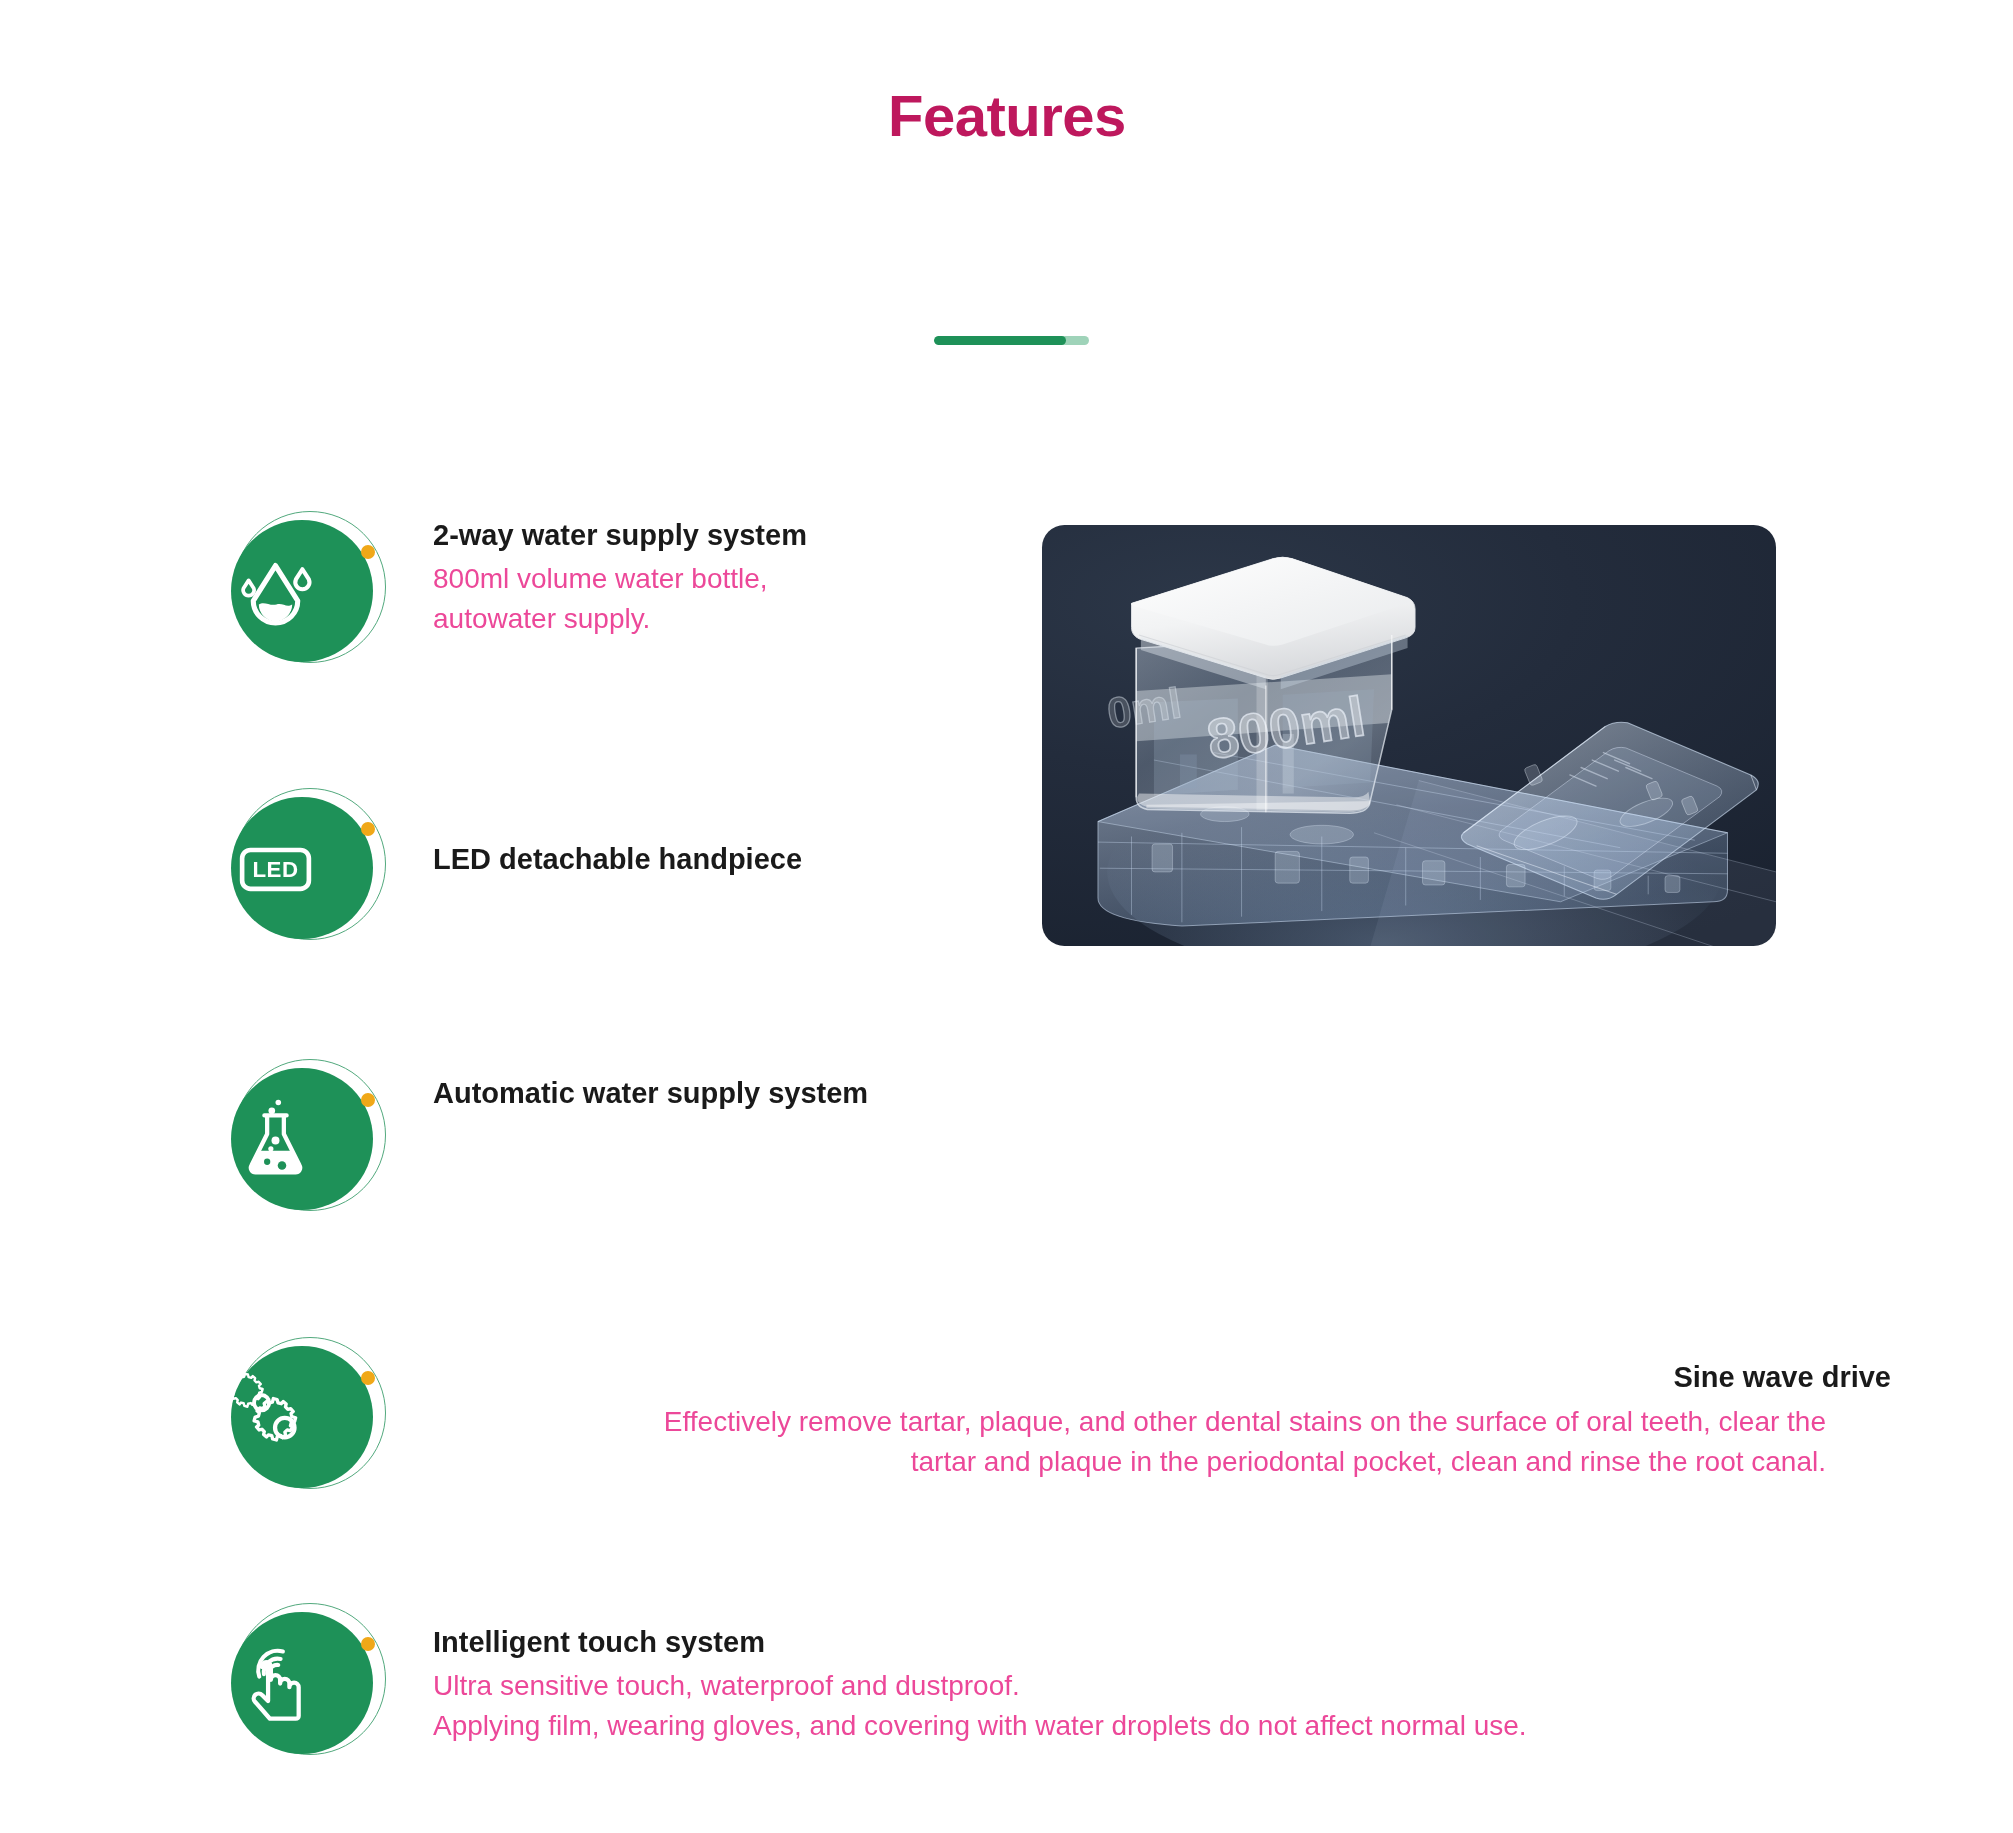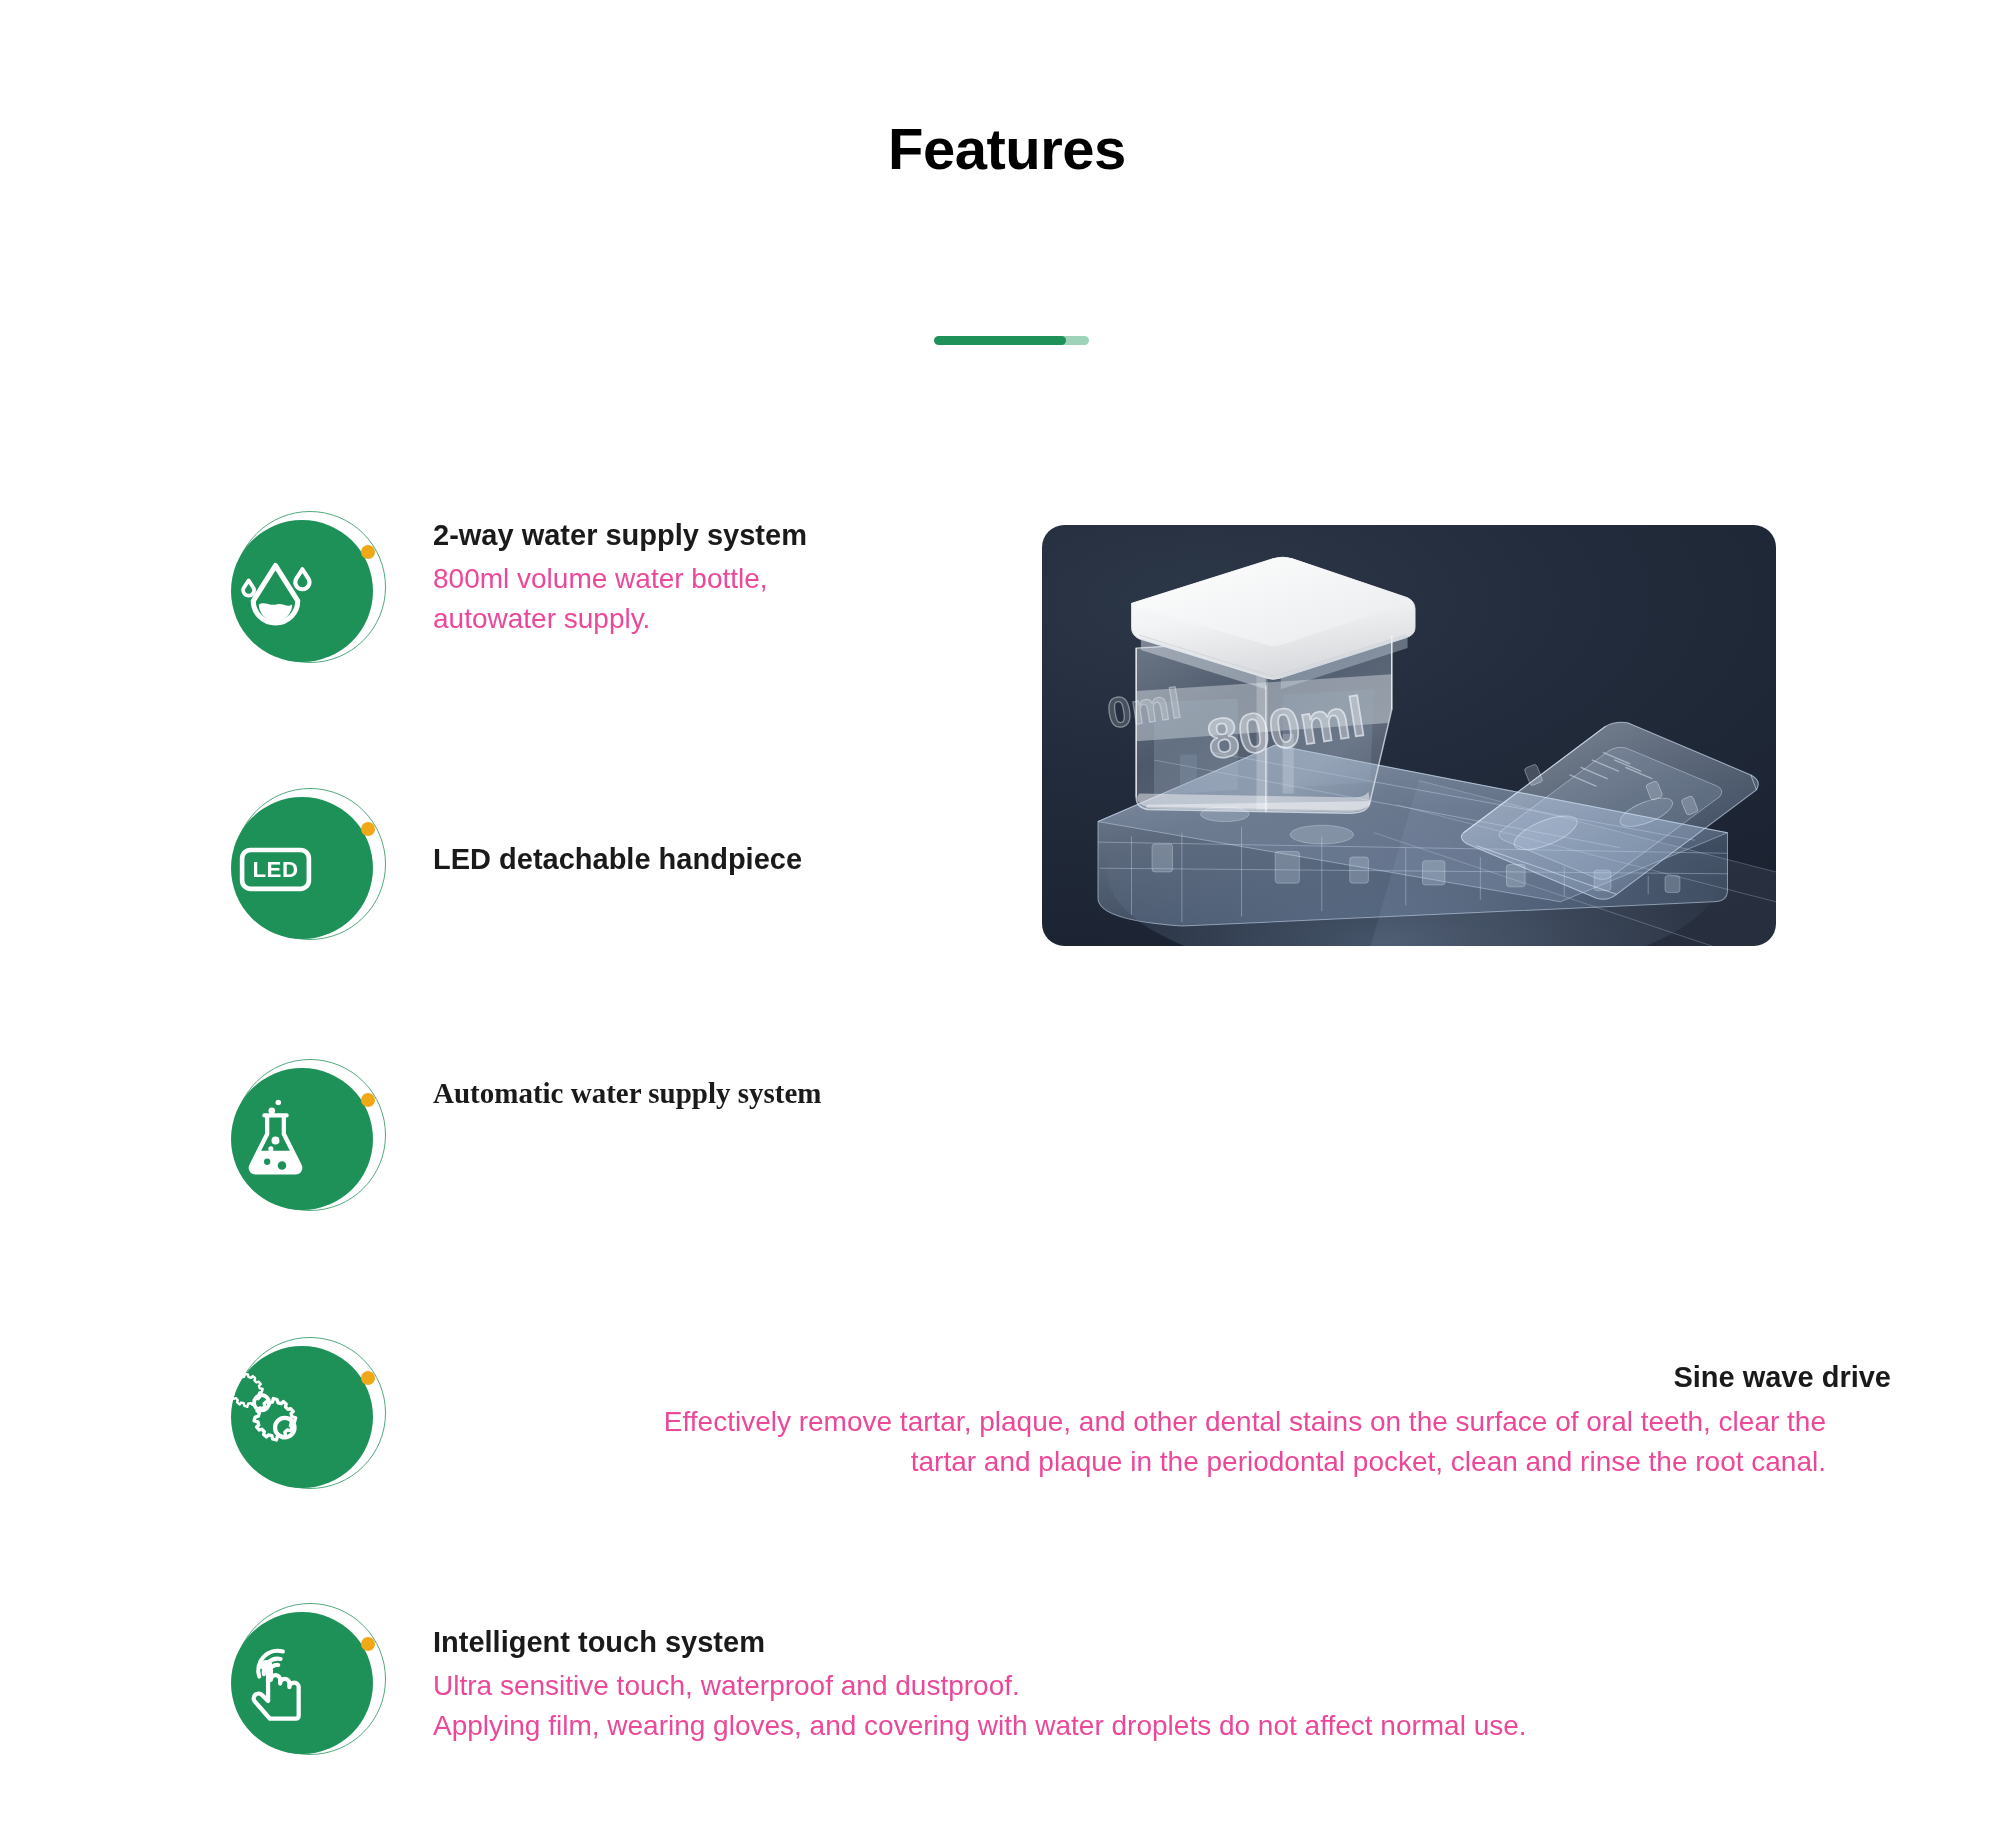--- a/index.html
+++ b/index.html
@@ -18,24 +18,24 @@
   
   .page-header {
     position: absolute;
     left: 0;
     top: 0;
     width: 2014px;
     text-align: center;
   }
   .page-title {
     margin: 0;
-    padding-top: 120px;
+    padding-top: 87px;
     font-size: 58px;
     font-weight: 700;
-    color: #000000;
+    color: #be185d;
     letter-spacing: -0.5px;
     line-height: 1;
   }
   .title-divider {
     position: absolute;
     left: 934px;
     top: 336px;
     width: 155px;
     height: 9.3px;
     border-radius: 4.7px;
@@ -137,21 +137,21 @@
     padding-top: 5.6px;
     font-size: 28px;
     font-weight: 400;
     color: #ec4899;
     line-height: 1.42;
     max-width: 1389px;
   }
   .feature-item[data-index="0"] .feature-text { top: 5.6px; left: 202px; }
   .feature-item[data-index="0"] .feature-desc { max-width: 522px; }
   .feature-item[data-index="1"] .feature-text { top: 53px; left: 202px; }
-  .feature-item[data-index="2"] .feature-text { top: 16px; left: 202px; font-family: Liberation Serif, serif; }
+  .feature-item[data-index="2"] .feature-text { top: 16px; left: 202px; }
   .feature-item[data-index="3"] .feature-text { top: 22.4px; left: 206px; text-align: right; }
   .feature-item[data-index="4"] .feature-text { top: 20.5px; left: 202px; }
 
   .desc-line { display: block; }
 
   
   .product-panel {
     position: absolute;
     left: 1042px;
     top: 525px;

